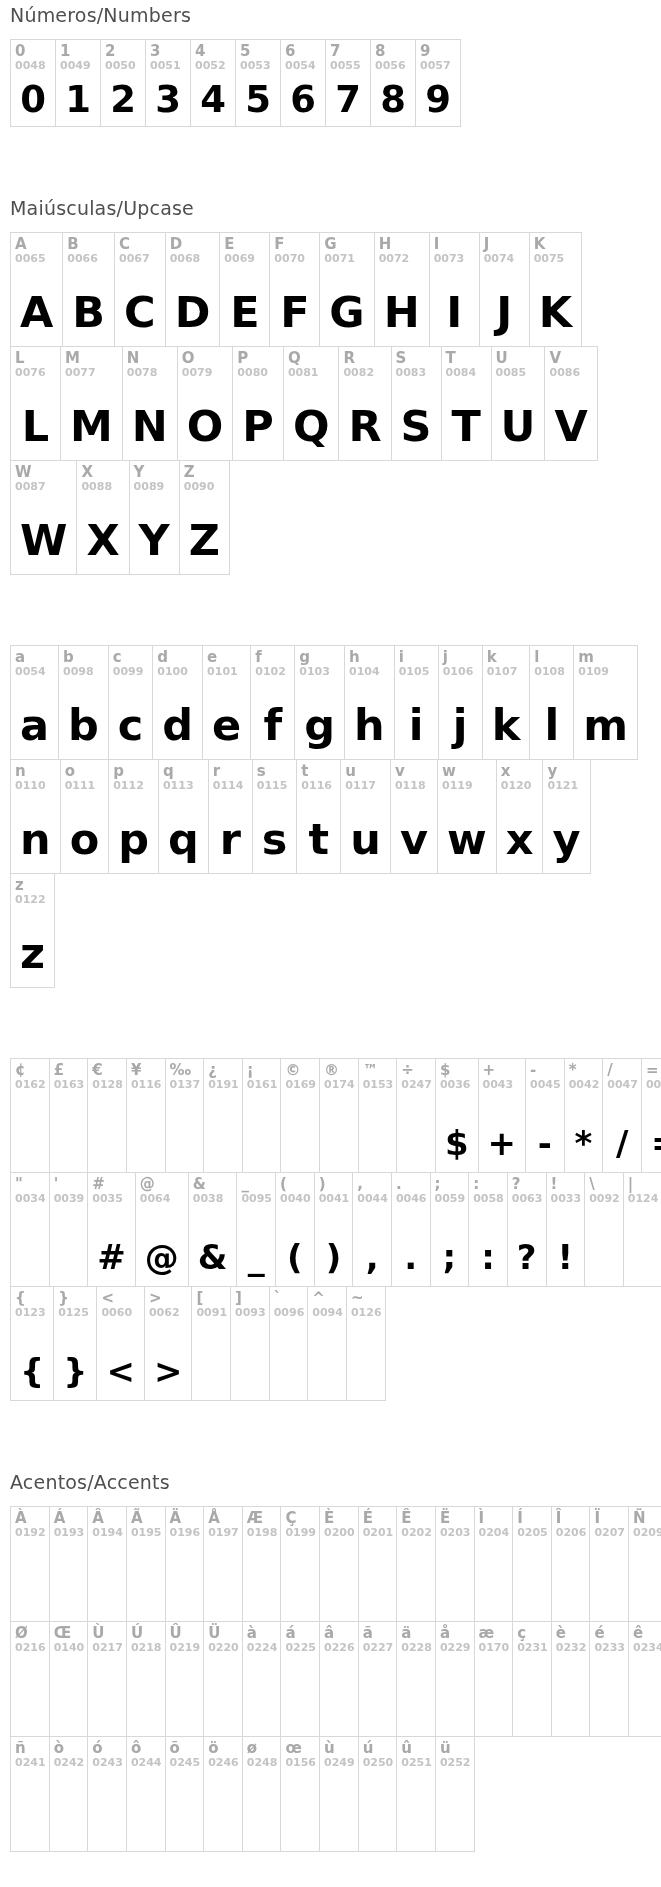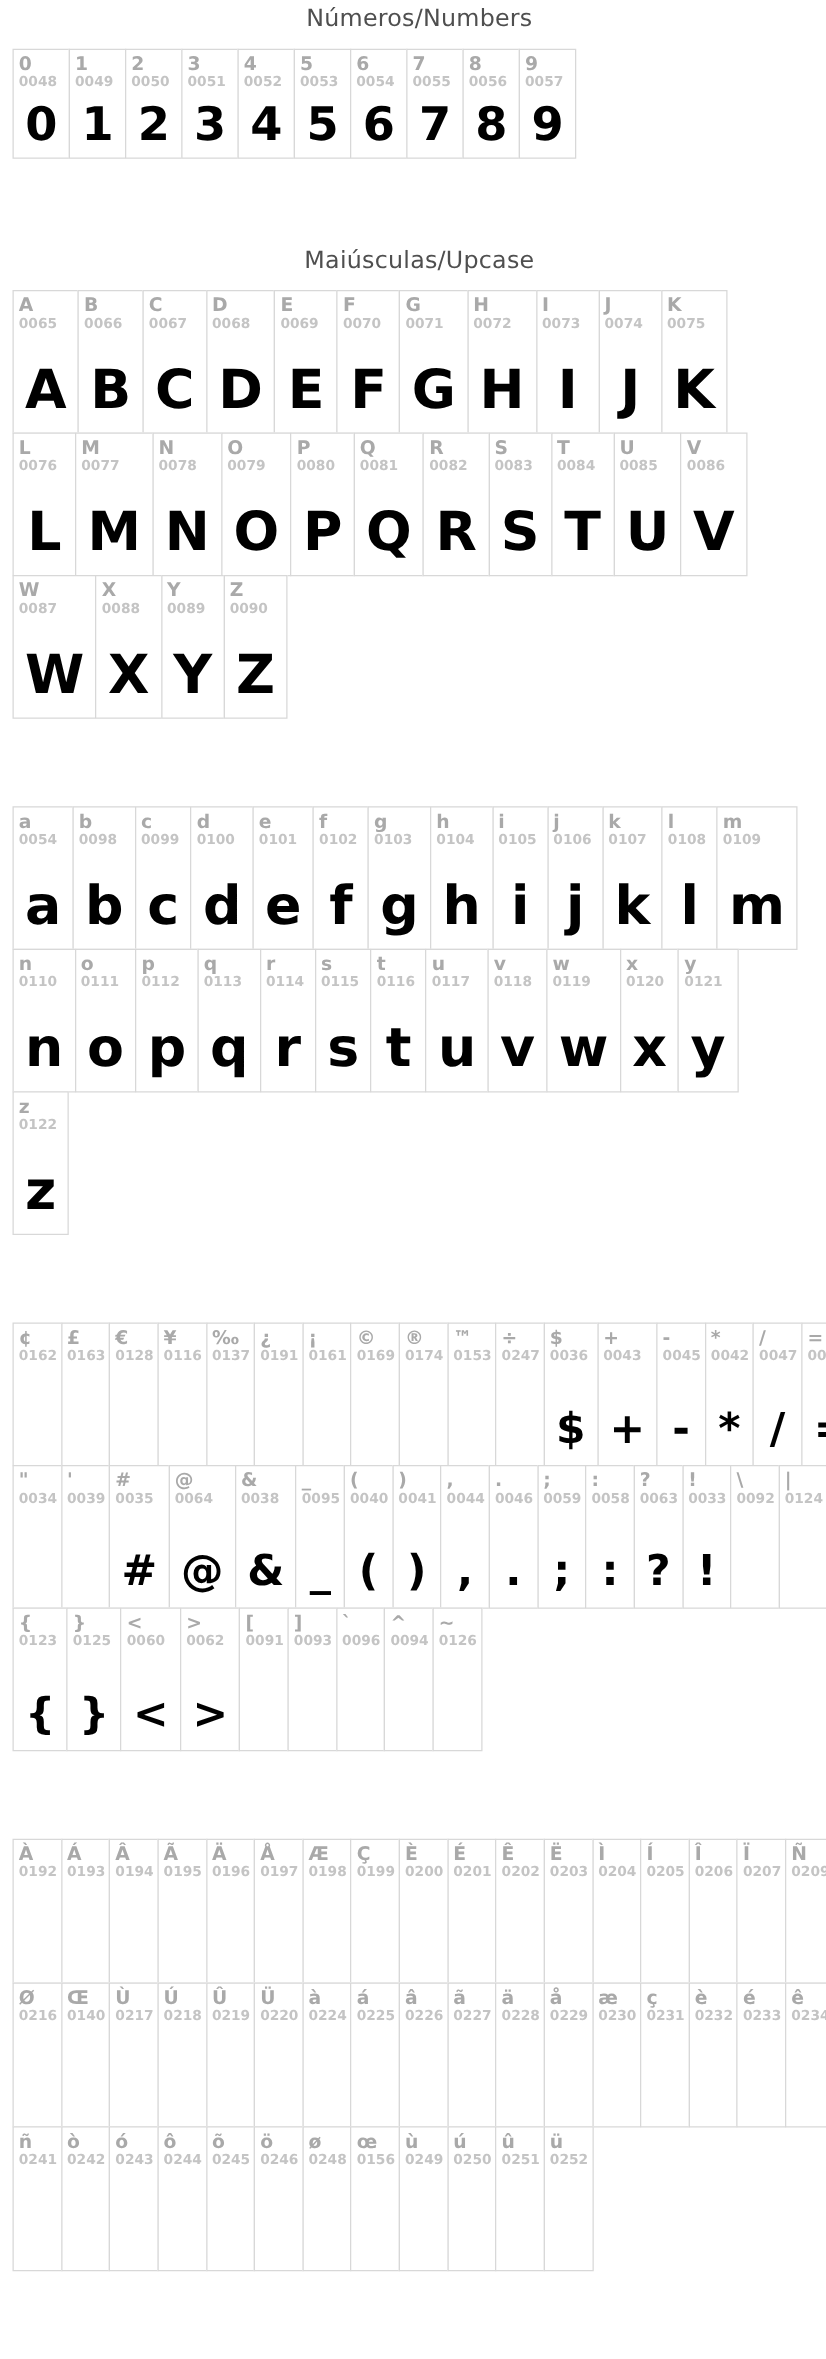--- a/index.html
+++ b/index.html
@@ -11,21 +11,20 @@
     font-family:"Liberation Sans",sans-serif;
   }
   .charmap-section + .charmap-section{margin-top:70px;}
   .section-title{
     font-size:19px;
     font-weight:400;
     color:#4f4f4f;
     margin:0 0 13px 0;
     letter-spacing:0.2px;
     font-family:"DejaVu Sans","Liberation Sans",sans-serif;
-    text-align:center;
   }
   .rows{width:fit-content;}
   .row{display:flex;align-items:stretch;}
   .row + .row{margin-top:-1px;}
   .cell{
     box-sizing:border-box;
     border:1px solid #d8d8d8;
     background:#ffffff;
     display:flex;
     flex-direction:column;
@@ -814,20 +813,21 @@
           <div class="cell">
             <div class="cell-label">
               <div class="cell-char">~</div>
               <div class="cell-code">0126</div>
             </div>
           </div>
         </div>
       </div>
     </section>
     <section class="charmap-section accents">
+      <h2 class="section-title">Acentos/Accents</h2>
       <div class="rows">
         <div class="row">
           <div class="cell">
             <div class="cell-label">
               <div class="cell-char">À</div>
               <div class="cell-code">0192</div>
             </div>
           </div>
           <div class="cell">
             <div class="cell-label">
@@ -995,21 +995,21 @@
           </div>
           <div class="cell">
             <div class="cell-label">
               <div class="cell-char">å</div>
               <div class="cell-code">0229</div>
             </div>
           </div>
           <div class="cell">
             <div class="cell-label">
               <div class="cell-char">æ</div>
-              <div class="cell-code">0230</div>
+              <div class="cell-code">0170</div>
             </div>
           </div>
           <div class="cell">
             <div class="cell-label">
               <div class="cell-char">ç</div>
               <div class="cell-code">0231</div>
             </div>
           </div>
           <div class="cell">
             <div class="cell-label">

